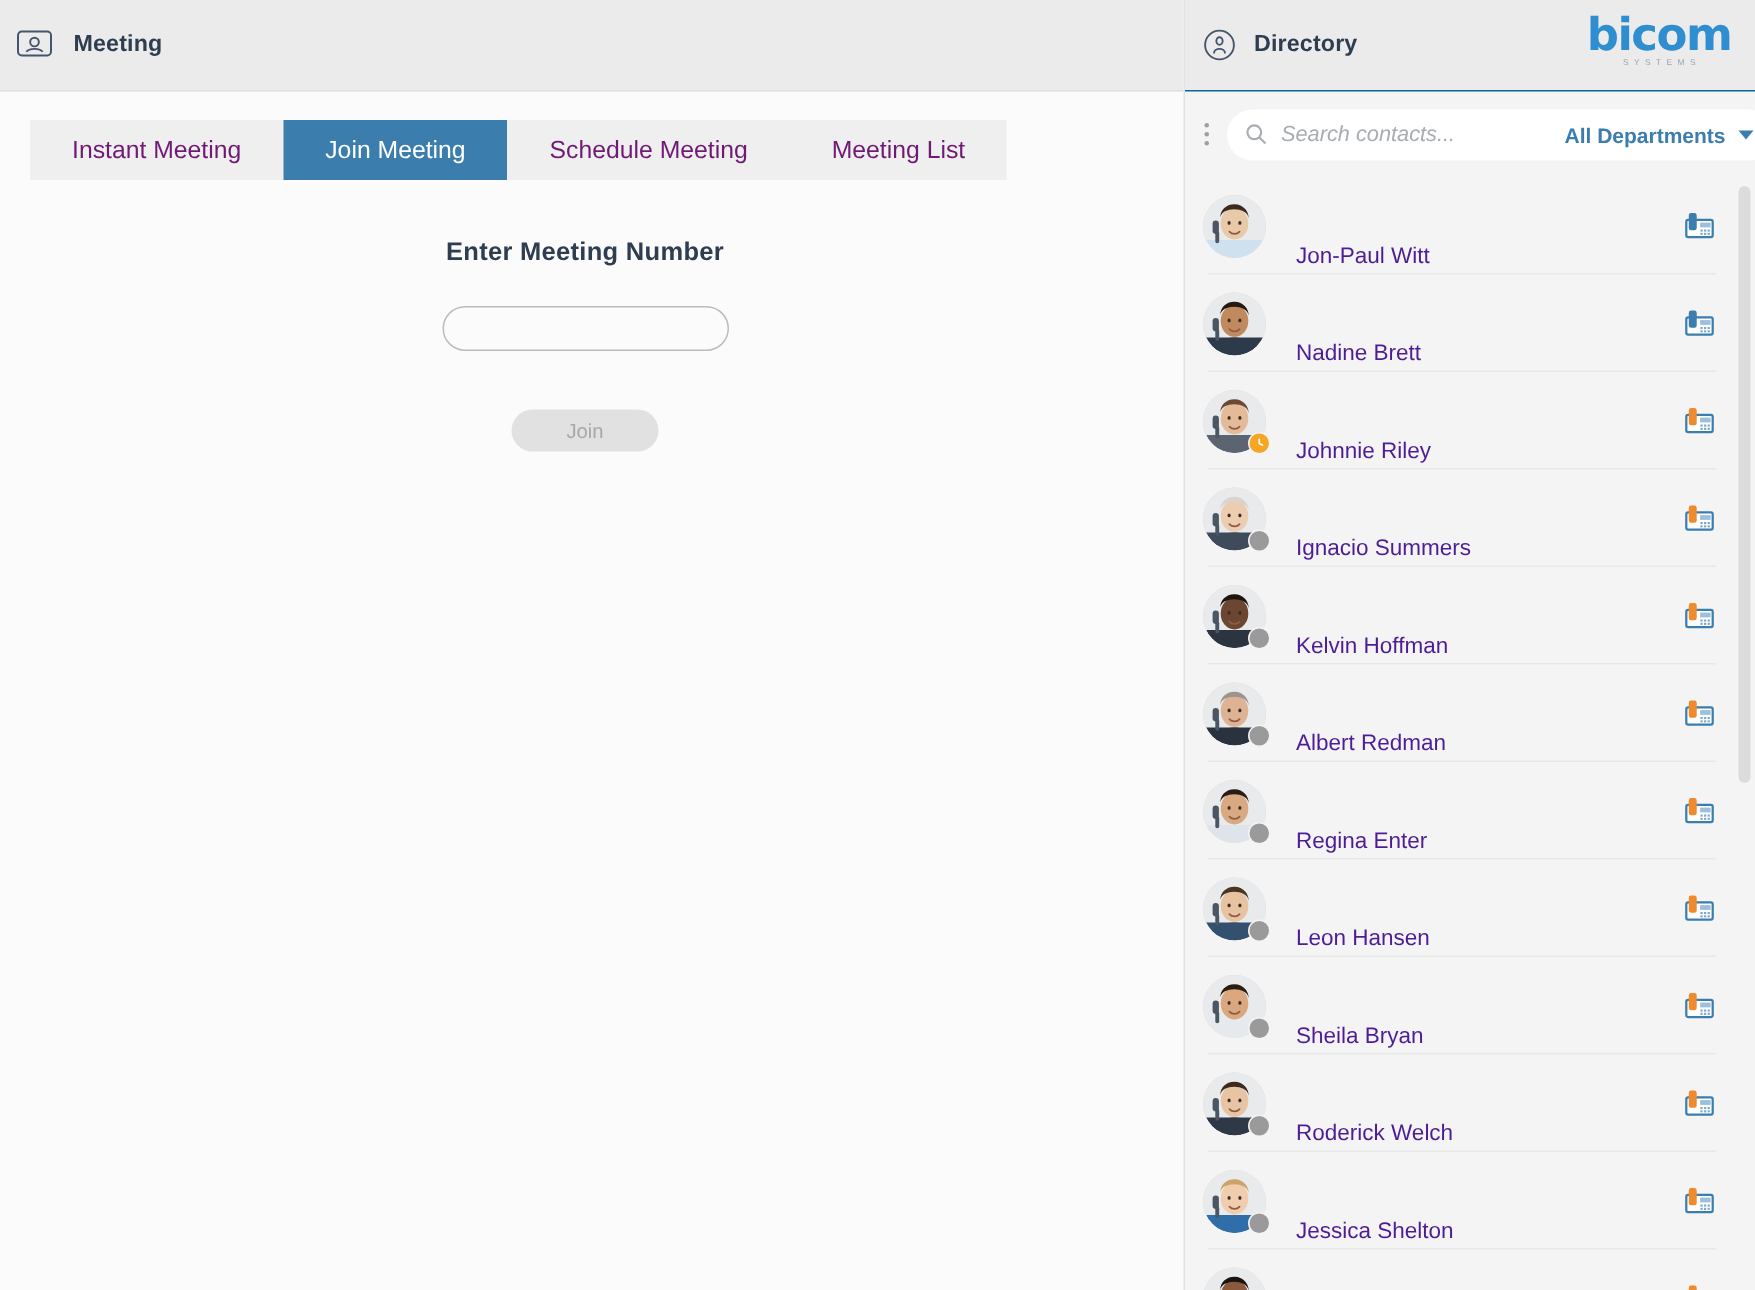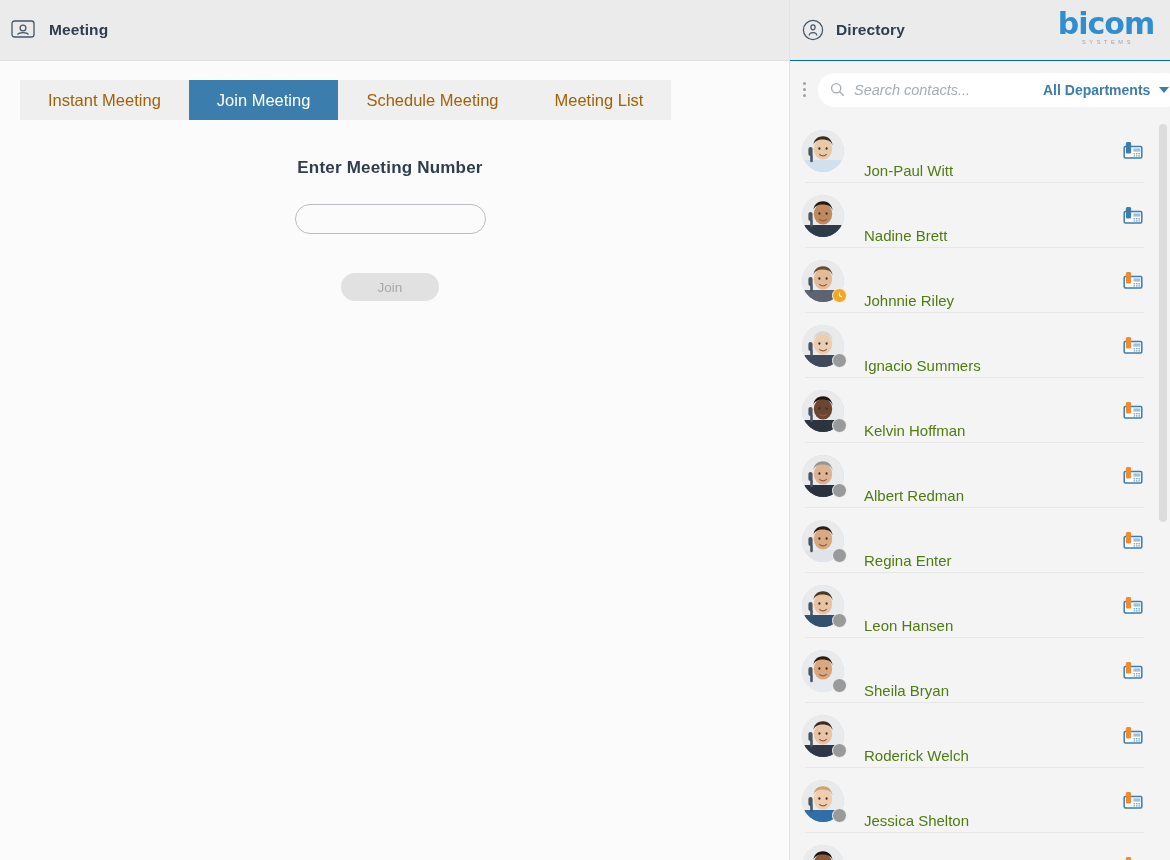--- a/index.html
+++ b/index.html
@@ -58,21 +58,21 @@
     background: #efefef;
   }
 
   .tab {
     height: 40px;
     padding: 0 28px;
     display: flex;
     align-items: center;
     justify-content: center;
     font-size: 16.5px;
-    color: #a16207;
+    color: #701a75;
     cursor: pointer;
     white-space: nowrap;
   }
 
   .tab.active {
     background: #3b7eae;
     color: #ffffff;
   }
 
   
@@ -297,21 +297,21 @@
   .status-dot.away {
     background: #f5a623;
     display: flex;
     align-items: center;
     justify-content: center;
   }
   .status-dot.away svg { width: 11px; height: 11px; display: block; }
 
   .contact-name {
     font-size: 15px;
-    color: #4d7c0f;
+    color: #4c1d95;
     margin-left: 20px;
     flex: 1;
     white-space: nowrap;
     overflow: hidden;
     margin-top: 40px;
   }
 
   .phone-btn {
     width: 22px; height: 22px;
     flex: none;

